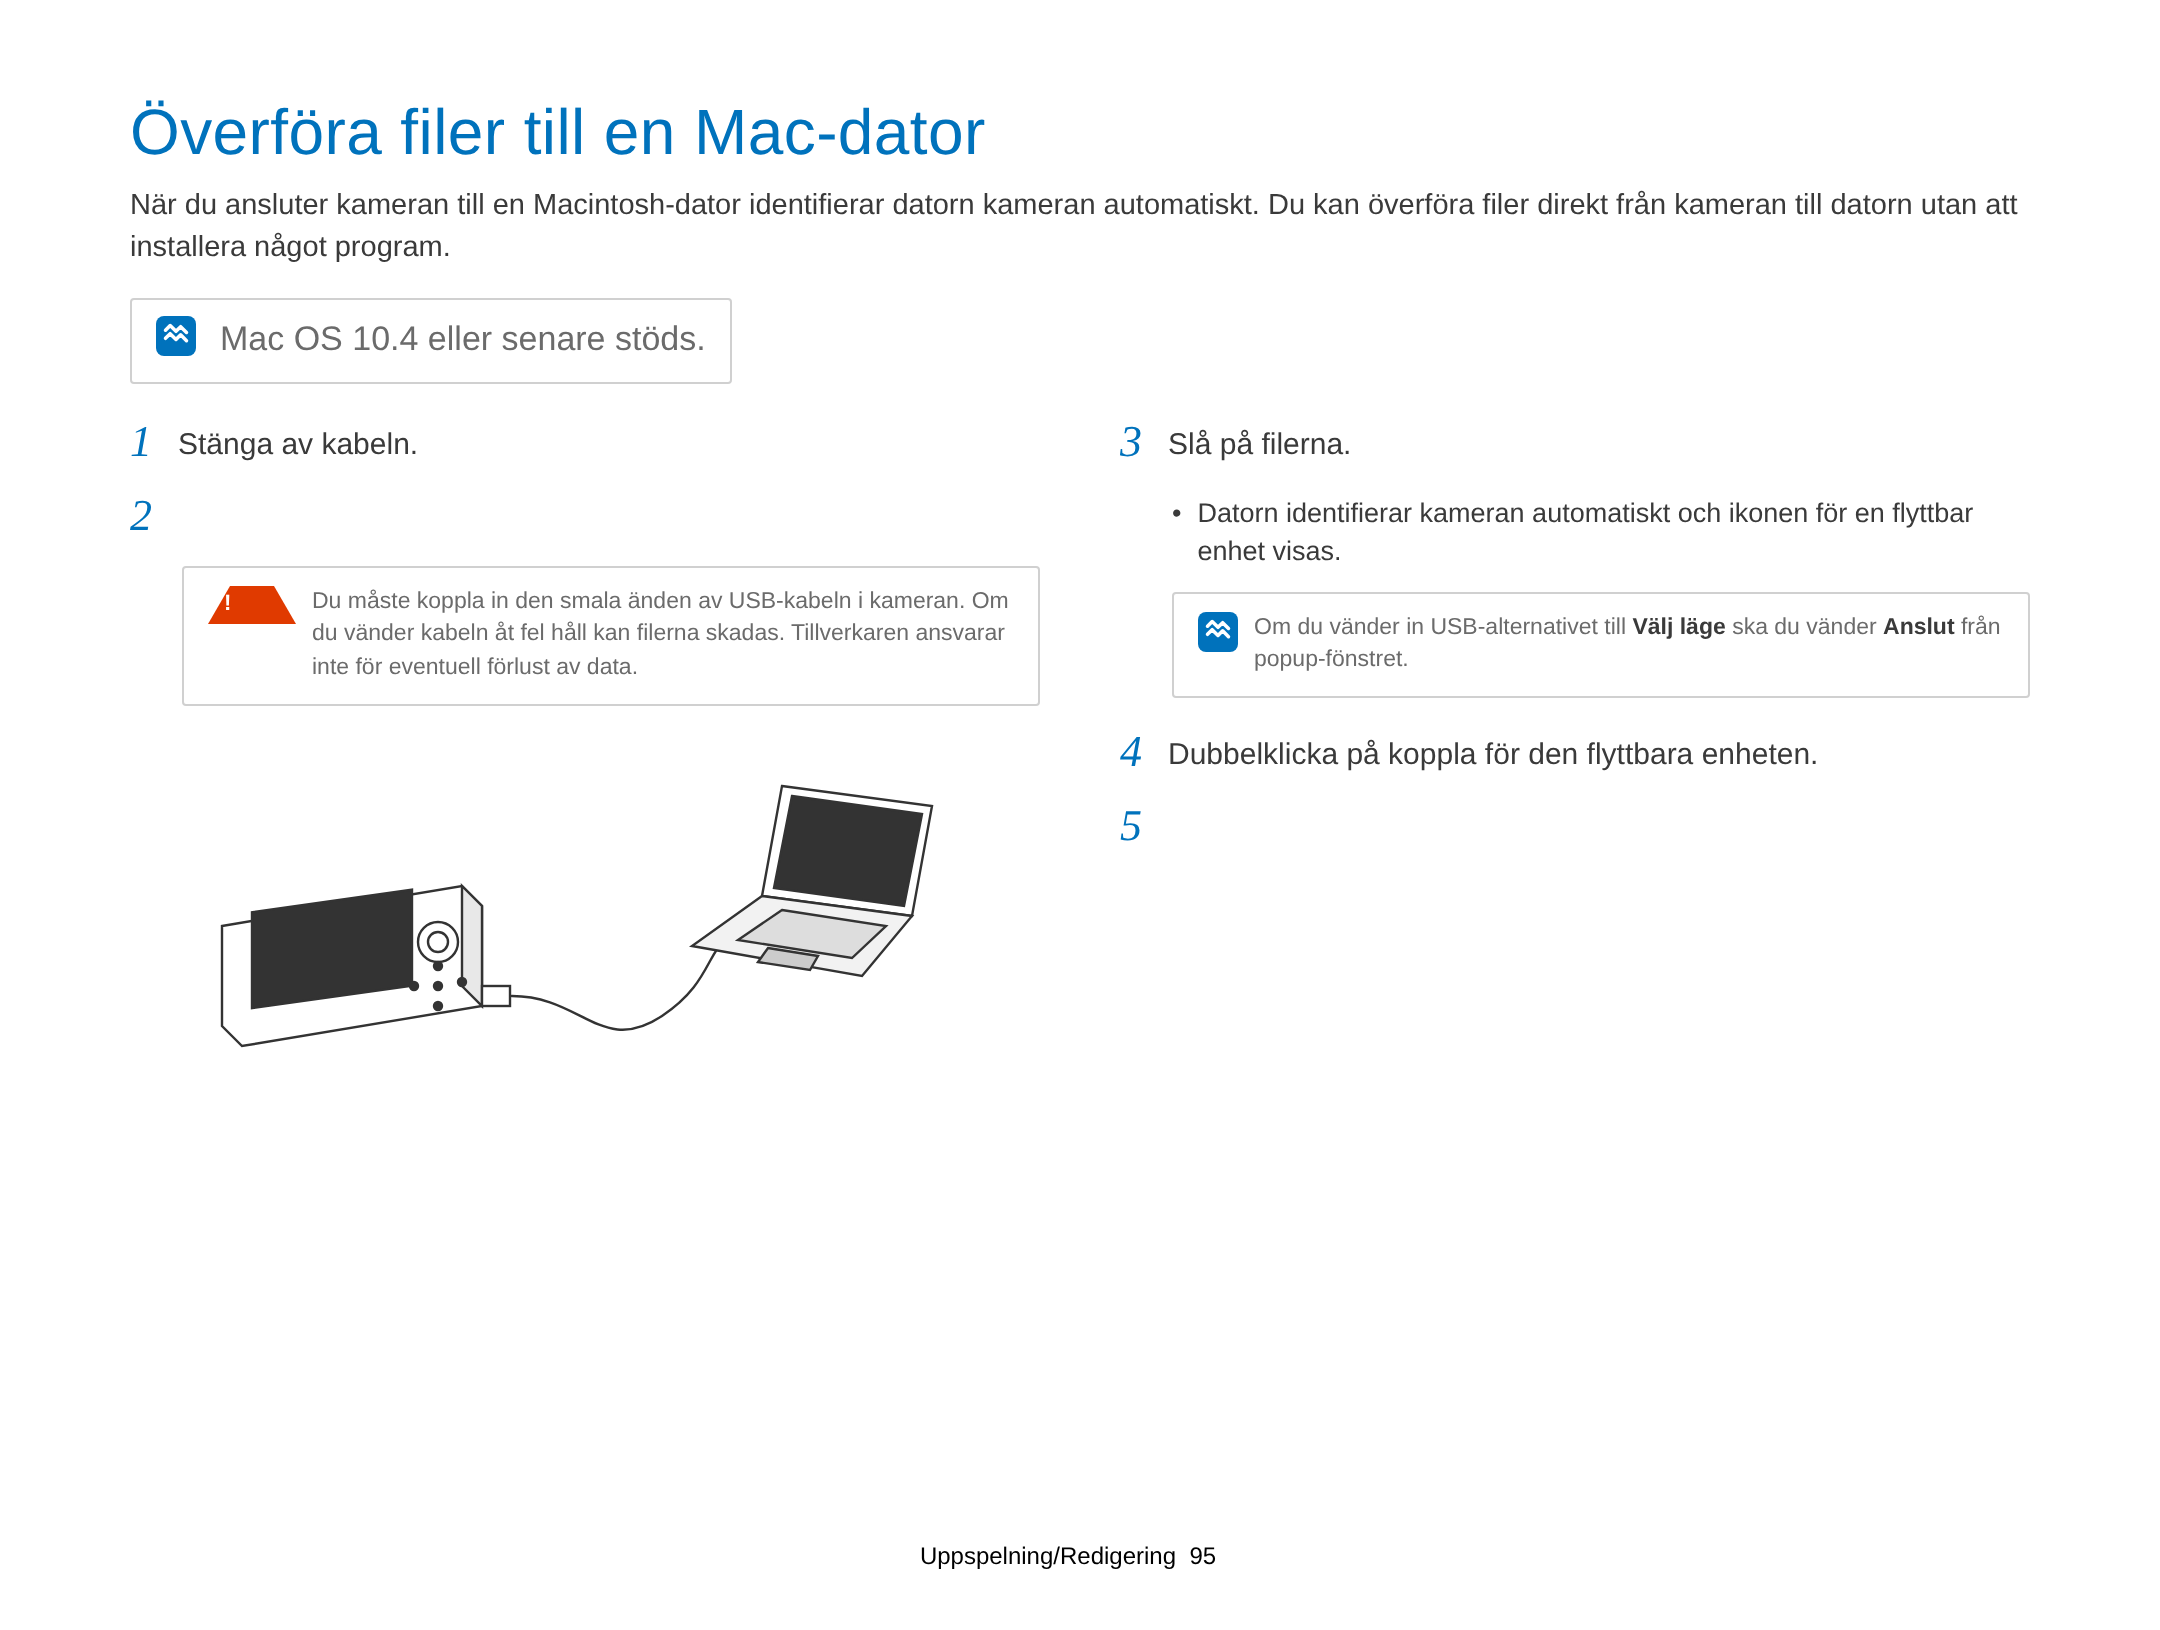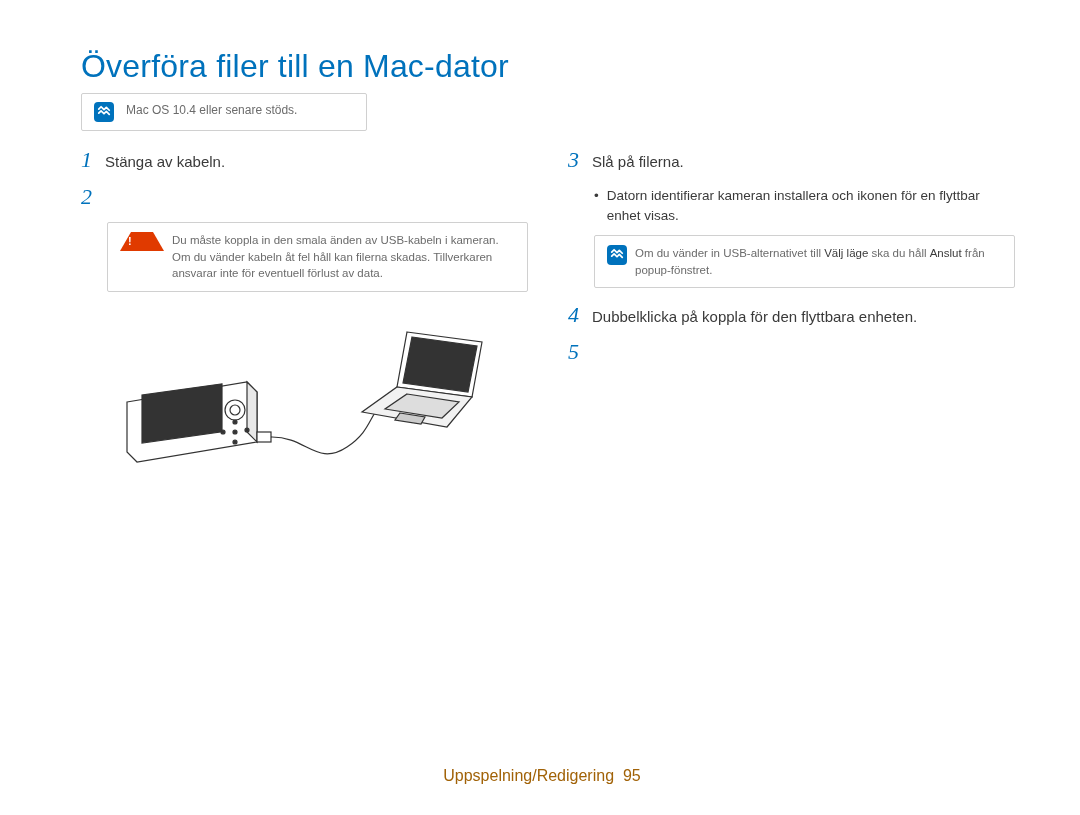--- a/index.html
+++ b/index.html
@@ -10,21 +10,20 @@
     background: #fff;
     font-family: "Helvetica Neue", Arial, sans-serif;
     color: #3a3a3a;
     font-weight: 300;
   }
   .page {
     box-sizing: border-box;
     padding: 48px 65px 30px 65px;
     position: relative;
     height: 100%;
-    margin-left: 16px;
   }
   .title {
     font-size: 32px;
     color: #0072bc;
     font-weight: 300;
     margin: 0 0 8px 0;
     letter-spacing: 0.2px;
   }
   .intro {
     font-size: 14.5px;
@@ -34,21 +33,21 @@
   .note-box {
     border: 1px solid #d0d0d0;
     border-radius: 2px;
     padding: 8px 12px;
     display: flex;
     align-items: flex-start;
     gap: 12px;
     margin-bottom: 16px;
   }
   .note-box .txt {
-    font-size: 12px;
+    font-size: 17px;
     color: #6b6b6b;
     line-height: 1.45;
   }
   .icon-sq {
     width: 20px;
     height: 20px;
     flex: 0 0 20px;
     border-radius: 4px;
     display: flex;
     align-items: center;
@@ -139,32 +138,33 @@
     margin: 20px 0 0 26px;
     width: 380px;
     height: 160px;
   }
   .footer {
     position: absolute;
     bottom: 30px;
     left: 0;
     right: 12px;
     text-align: center;
-    font-size: 16px;
-    color: #a16207;
-  }
-  b { font-weight: 400; color:#3a3a3a; }
+    font-size: 12px;
+    color: #000000;
+  }
+  b { font-weight: 700; color:#3a3a3a; }
 </style>
 </head>
 <body>
 
 <div class="page">
 
   <h1 class="title">Överföra filer till en Mac-dator</h1>
 
+  <p class="intro">När du ansluter kameran till en Macintosh-dator identifierar datorn kameran automatiskt. Du kan överföra filer direkt från kameran till datorn utan att installera något program.</p>
 
   <div class="note-box" style="width:fit-content; min-width:260px;">
     <span class="icon-sq icon-info">
       <svg width="14" height="14" viewBox="0 0 24 24" fill="none" stroke="#fff" stroke-width="3" stroke-linecap="round" stroke-linejoin="round">
           <path d="M3 7l4-4 5 5 4-4 5 5"></path>
           <path d="M3 14l4-4 5 5 4-4 5 5"></path>
         </svg>
     </span>
     <span class="txt">Mac OS 10.4 eller senare stöds.</span>
   </div>
@@ -225,32 +225,32 @@
 
     <div class="col">
 
       <div class="step">
         <span class="num">3</span>
         <span class="txt">Slå på filerna.</span>
       </div>
 
       <div class="bullet">
         <span class="dot">•</span>
-        <span>Datorn identifierar kameran installera och ikonen för en flyttbar enhet visas.</span>
+        <span>Datorn identifierar kameran automatiskt och ikonen för en flyttbar enhet visas.</span>
       </div>
 
       <div class="note-inset">
         <span class="icon-sq icon-info">
           <svg width="14" height="14" viewBox="0 0 24 24" fill="none" stroke="#fff" stroke-width="3" stroke-linecap="round" stroke-linejoin="round">
               <path d="M3 7l4-4 5 5 4-4 5 5"></path>
               <path d="M3 14l4-4 5 5 4-4 5 5"></path>
             </svg>
         </span>
         <span class="txt">
-          <span>Om du vänder in USB-alternativet till </span><b>Välj läge</b><span> ska du håll </span><b>Anslut</b><span> från popup-fönstret.</span>
+          <span>Om du vänder in USB-alternativet till </span><b>Välj läge</b><span> ska du vänder </span><b>Anslut</b><span> från popup-fönstret.</span>
         </span>
       </div>
 
       <div class="step">
         <span class="num">4</span>
         <span class="txt">Dubbelklicka på koppla för den flyttbara enheten.</span>
       </div>
 
       <div class="step">
         <span class="num">5</span>

